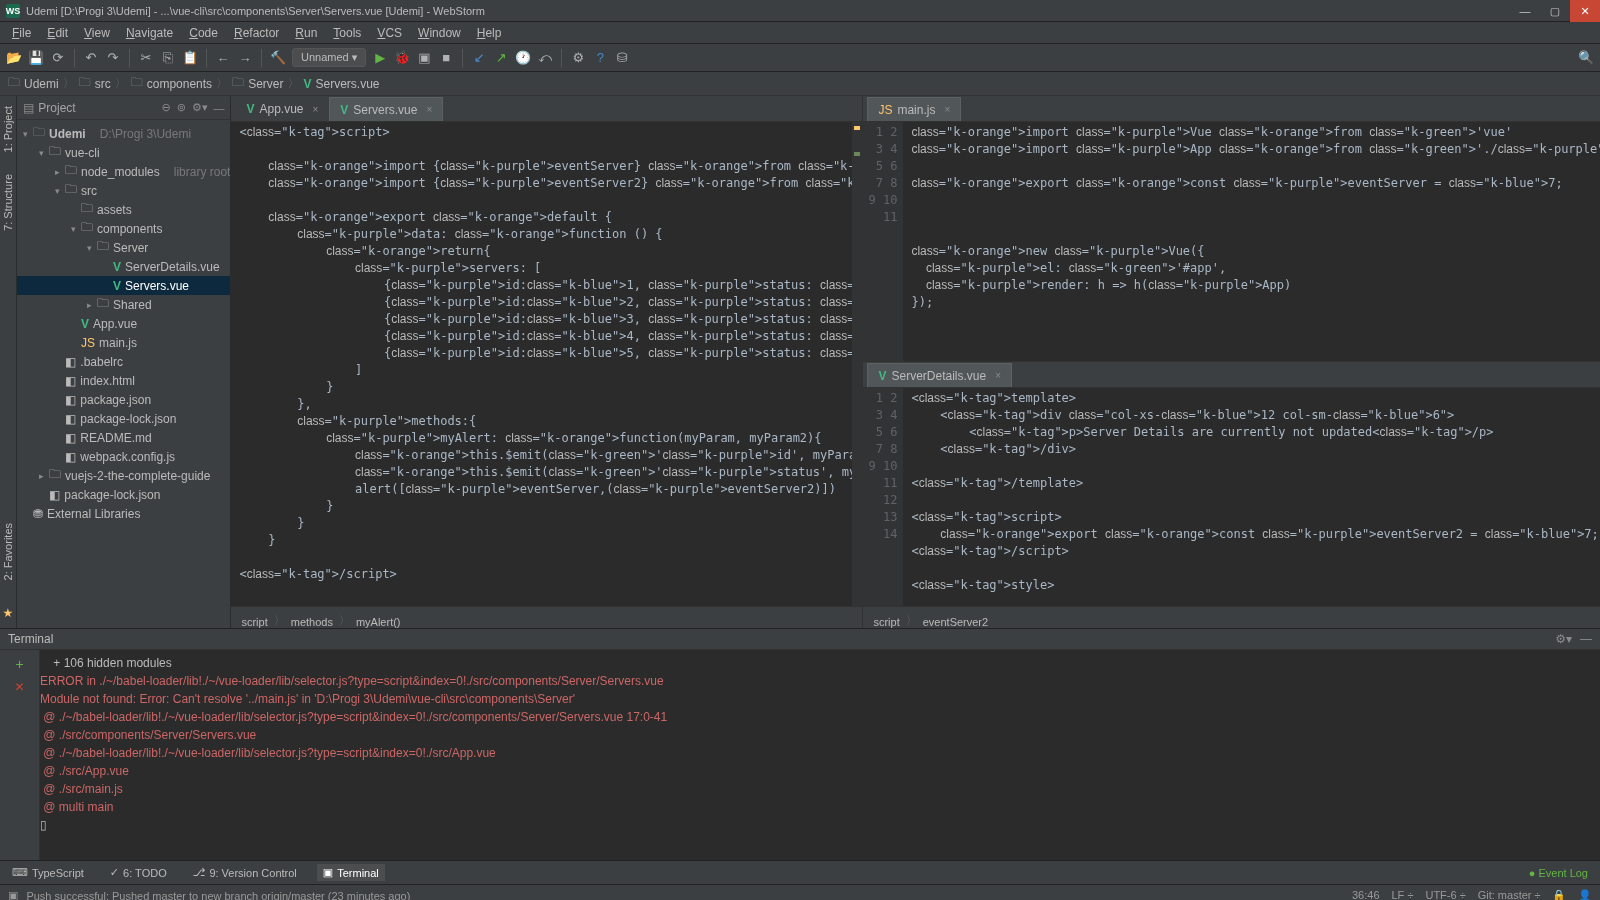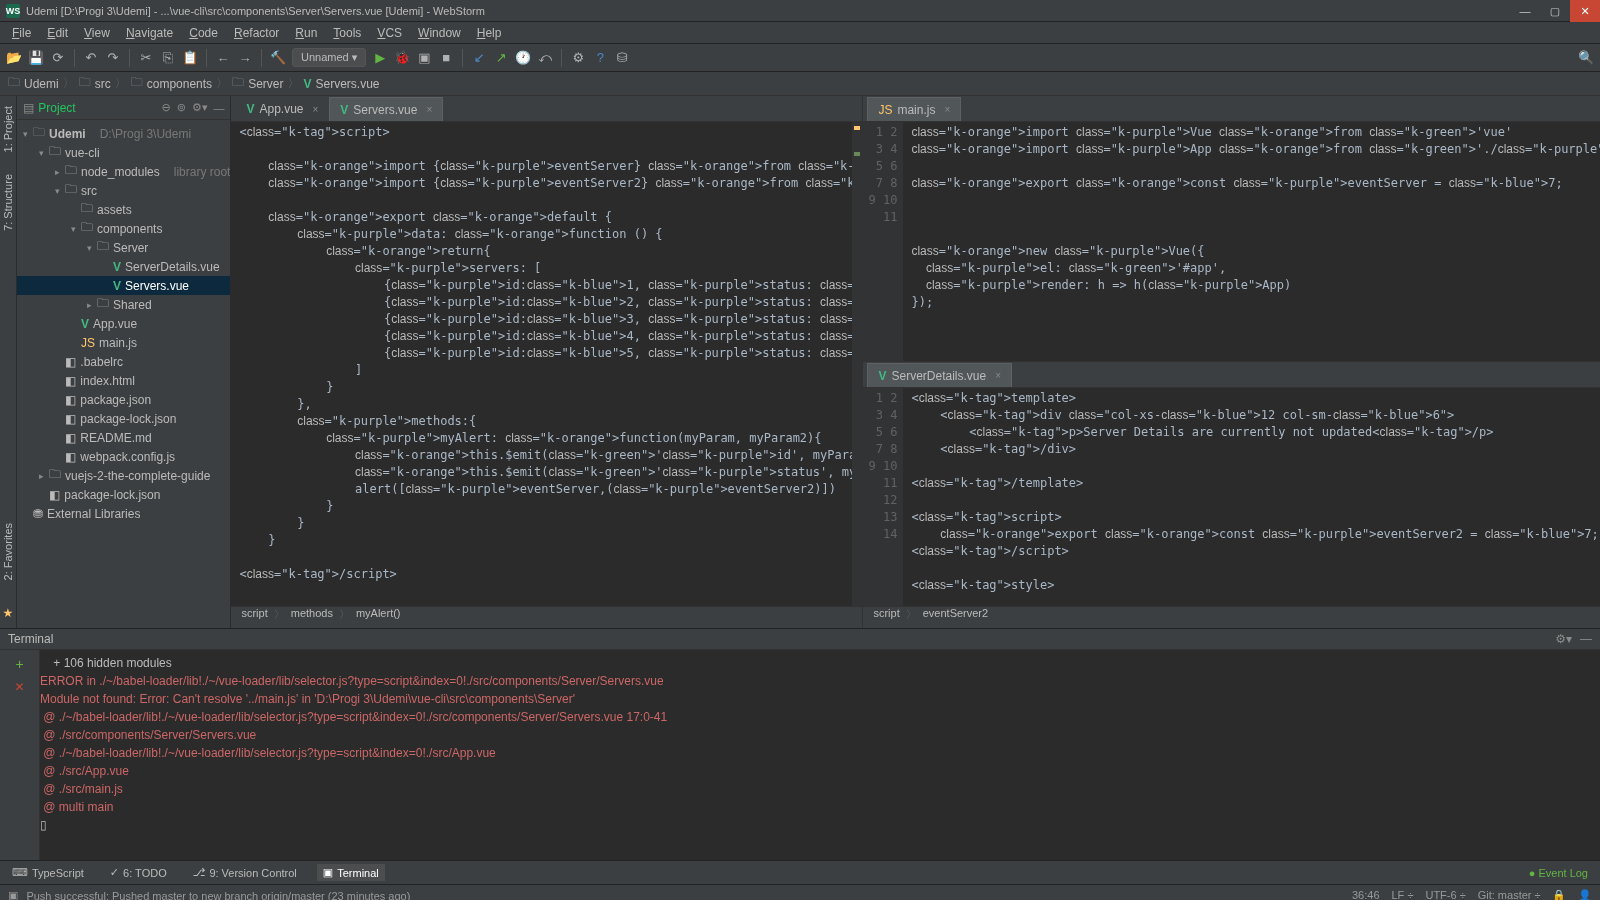--- a/index.html
+++ b/index.html
@@ -22,21 +22,21 @@
 .nav-bar { height:24px; background:#3c3f41; border-bottom:1px solid #323232; display:flex; align-items:center; padding:0 8px; gap:4px; font-size:12px; }
 .nav-bar .crumb { display:flex; align-items:center; gap:4px; color:#bbb; }
 .nav-bar .sep { color:#666; }
 .folder-i { color:#87939a; }
 .vue-i { color:#42b883; font-weight:bold; }
 .main { display:flex; height:532px; }
 .leftstrip { width:20px; background:#3c3f41; border-right:1px solid #292b2d; display:flex; flex-direction:column; align-items:center; padding-top:4px; gap:10px; }
 .leftstrip .tab { writing-mode:vertical-rl; transform:rotate(180deg); color:#bbb; font-size:11px; padding:6px 2px; }
 .project-panel { width:296px; background:#3c3f41; border-right:1px solid #292b2d; display:flex; flex-direction:column; }
 .pp-header { height:24px; display:flex; align-items:center; padding:0 6px; border-bottom:1px solid #323232; }
-.pp-header .title { color:#22c55e; font-size:12px; flex:1; }
+.pp-header .title { color:#a3a3a3; font-size:12px; flex:1; }
 .pp-header .ico { color:#8a8a8a; margin-left:6px; font-size:11px; }
 .tree { flex:1; overflow:auto; padding:4px 0; font-size:12px; }
 .tree-node { display:flex; align-items:center; height:19px; padding-left:6px; color:#bbb; white-space:nowrap; }
 .tree-node .arrow { width:10px; color:#8a8a8a; font-size:9px; }
 .tree-node .ico { margin-right:4px; }
 .tree-node.sel { background:#0d293e; color:#fff; }
 .tree-node .dim { color:#787878; margin-left:14px; }
 .editors { flex:1; display:flex; }
 .editor-col { display:flex; flex-direction:column; border-right:1px solid #323232; }
 .editor-col.left { width:632px; }
@@ -44,21 +44,21 @@
 .tabbar { height:26px; background:#3c3f41; border-bottom:1px solid #323232; display:flex; align-items:flex-end; padding-left:4px; }
 .filetab { height:24px; padding:0 10px; display:flex; align-items:center; gap:5px; color:#bbb; font-size:12px; border:1px solid transparent; }
 .filetab.active { background:#515658; border:1px solid #5e6163; border-bottom:none; }
 .filetab .x { color:#8a8a8a; font-size:10px; margin-left:4px; }
 .code-area { flex:1; display:flex; background:#2b2b2b; overflow:hidden; position:relative; }
 .gutter { width:40px; background:#313335; color:#606366; text-align:right; padding:2px 6px 0 0; font-family:Consolas,monospace; font-size:12px; line-height:17px; }
 .code { flex:1; font-family:Consolas,monospace; font-size:12px; line-height:17px; padding:2px 0 0 8px; white-space:pre; }
 .k-attr { color:#bababa; }
 .warn-strip { position:absolute; right:0; top:0; width:10px; height:100%; background:#313335; }
 .warn-strip .mark { position:absolute; right:2px; width:6px; height:4px; }
-.breadcrumb-b { height:22px; background:#3c3f41; border-top:1px solid #323232; display:flex; align-items:flex-start; padding:0 10px; font-size:11px; color:#bbb; gap:6px; }
+.breadcrumb-b { height:22px; background:#3c3f41; border-top:1px solid #323232; display:flex; align-items:flex-end; padding:0 10px; font-size:11px; color:#bbb; gap:6px; }
 .breadcrumb-b .sep { color:#666; }
 .editor-half { height:50%; display:flex; flex-direction:column; border-bottom:1px solid #323232; }
 .terminal-hdr { height:22px; background:#3c3f41; border-top:1px solid #222; border-bottom:1px solid #323232; display:flex; align-items:center; padding:0 8px; color:#bbb; font-size:12px; }
 .terminal-hdr .right-ico { margin-left:auto; display:flex; gap:8px; color:#8a8a8a; }
 .terminal-body { height:210px; background:#2b2b2b; display:flex; }
 .term-gutter { width:40px; background:#3c3f41; border-right:1px solid #323232; display:flex; flex-direction:column; align-items:center; padding-top:6px; gap:8px; }
 .term-gutter .plus { color:#62b543; font-size:14px; }
 .term-gutter .x { color:#c74634; font-size:12px; }
 .term-out { flex:1; font-family:Consolas,monospace; font-size:12px; line-height:18px; padding:4px 0; white-space:pre; color:#bbb; overflow:hidden; }
 .term-out .err { color:#cc6666; }

